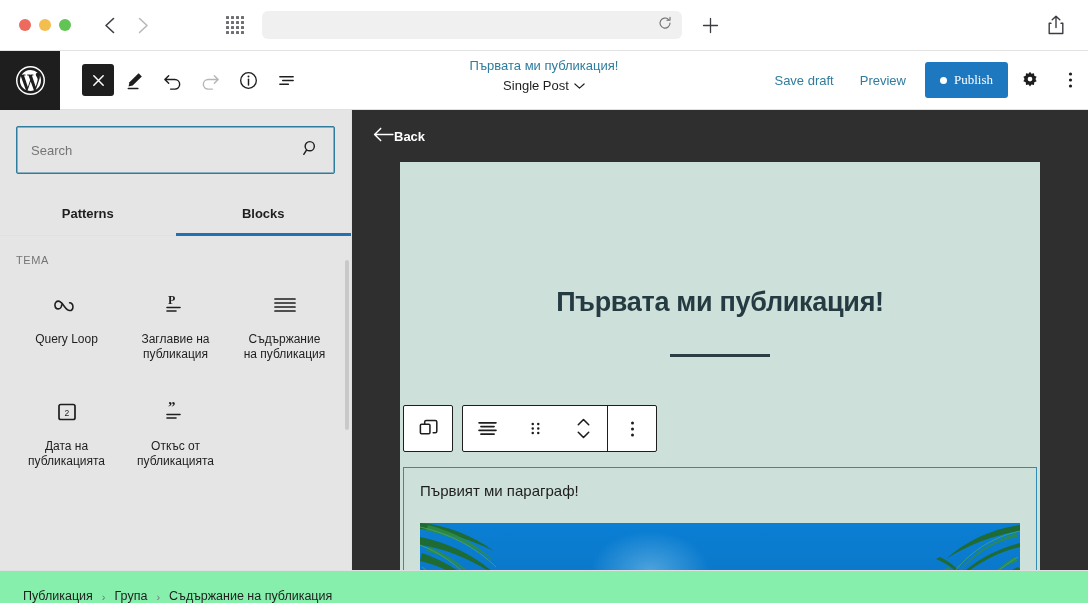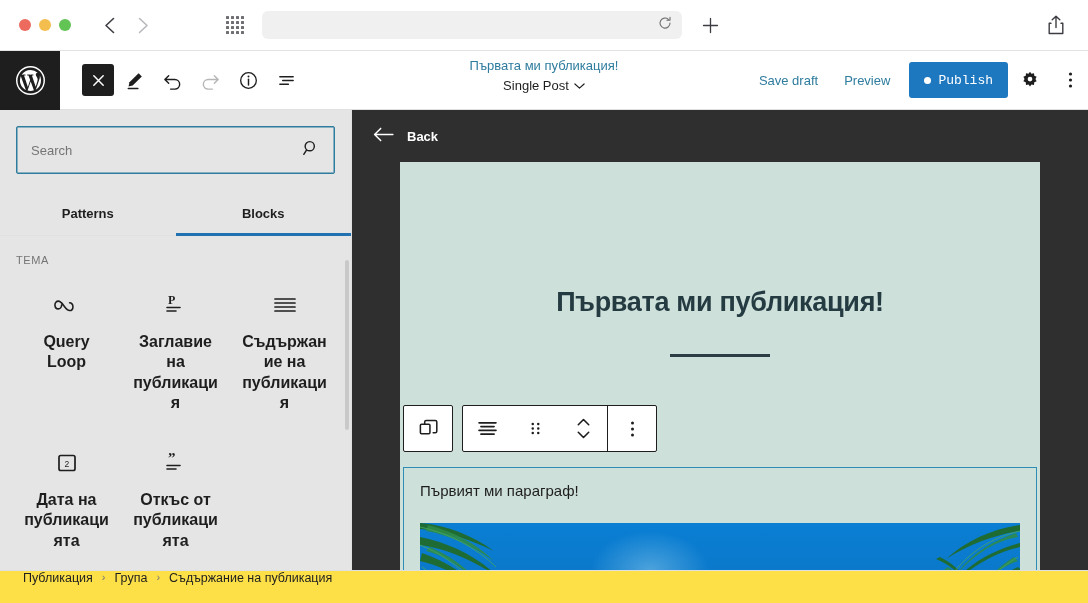--- a/index.html
+++ b/index.html
@@ -81,21 +81,21 @@
     margin-left: auto; display: flex; align-items: center; gap: 4px;
     padding-right: 0;
   }
   .link-btn {
     font-size: 13px; color: #2e7c9e; background: none; border: none;
     padding: 8px 11px; cursor: pointer; font-family: inherit;
   }
   .publish-btn {
     background: #1E78C0; color: #fff; border: none; border-radius: 3px;
     font-size: 13px; height: 36px; padding: 0 15px; cursor: pointer;
-    display: flex; align-items: center; gap: 7px; font-family: Liberation Mono, monospace;
+    display: flex; align-items: center; gap: 7px; font-family: Liberation Serif, serif;
     margin-left: 4px;
   }
   .publish-dot { width: 7px; height: 7px; border-radius: 50%; background: #fff; display:block; }
   .icon-btn { width: 36px; height: 36px; display:flex; align-items:center; justify-content:center; background:none; border:none; cursor:pointer;}
 
   
   .body-wrap { display: flex; height: 460px; width: 100%; }
 
   
   .inserter {
@@ -135,37 +135,37 @@
   .blocks-grid {
     display: grid; grid-template-columns: repeat(3, 1fr);
     padding: 6px 12px; row-gap: 12px;
   }
   .block-item {
     display: flex; flex-direction: column; align-items: center;
     padding: 10px 4px; cursor: pointer; border-radius: 2px;
   }
   .block-icon { height: 34px; display: flex; align-items: center; justify-content: center; }
   .block-label {
-    margin-top: 10px; font-size: 16px; color: #1e1e1e;
-    text-align: center; line-height: 1.28; max-width: 86px; word-break: break-word; font-weight: bold;
+    margin-top: 10px; font-size: 12px; color: #1e1e1e;
+    text-align: center; line-height: 1.28; max-width: 86px; word-break: break-word;
   }
   .sidebar-scrollbar {
     position: absolute; right: 2px; top: 150px; width: 4px; height: 170px;
     background: #c9c9c9; border-radius: 2px;
   }
 
   
   .canvas-area {
     flex: 1; background: #2F2F2F; position: relative;
     display: flex; flex-direction: column; align-items: center;
     overflow: hidden;
   }
   .back-row {
     width: 100%; height: 52px; display: flex; align-items: center;
-    padding-left: 21px; gap: 13px; flex-shrink: 0;
+    padding-left: 21px; flex-shrink: 0;
   }
   .back-label { color: #fff; font-size: 13px; font-weight: bold; }
 
   .post-canvas {
     width: 640px; background: #CEE0DA; position: relative;
     flex: 1; overflow: hidden;
   }
   .post-title {
     text-align: center; font-size: 27px; font-weight: bold;
     color: #243b42; padding-top: 125px; letter-spacing: -0.3px;
@@ -201,22 +201,22 @@
   }
   .palm-left, .palm-right { position: absolute; top: 0; }
   .haze {
     position: absolute; left: 170px; top: 8px; width: 120px; height: 80px;
     background: radial-gradient(ellipse at center, rgba(160,215,240,0.45) 0%, rgba(160,215,240,0) 70%);
   }
 
   
   .breadcrumb-bar {
     position: absolute; left: 0; bottom: 0; width: 100%; height: 33px;
-    background: #fde047; border-top: 1px solid #e0e0e0;
-    display: flex; align-items: flex-start; padding-left: 23px; gap: 9px;
+    background: #86efac; border-top: 1px solid #e0e0e0;
+    display: flex; align-items: flex-end; padding-left: 23px; gap: 9px;
   }
   .bc-item { font-size: 12.5px; color: #1e1e1e; cursor: pointer; }
   .bc-sep { font-size: 11px; color: #757575; }
 </style>
 </head>
 <body>
 
 <div class="browser-bar">
   <div class="traffic-lights">
     <span class="tl tl-red"></span>

